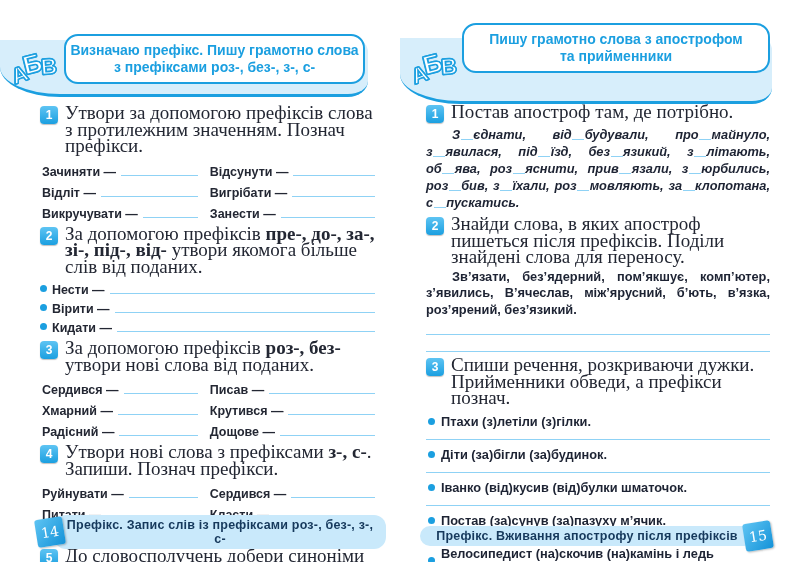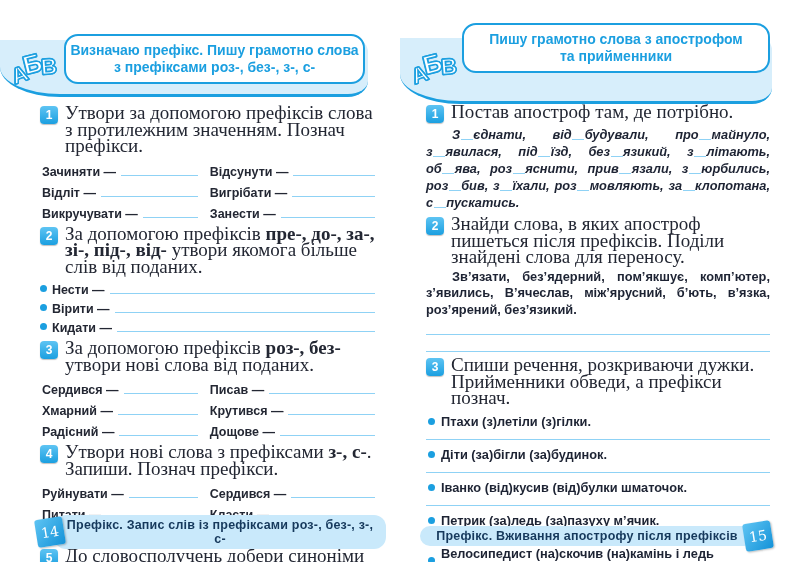--- a/index.html
+++ b/index.html
@@ -277,21 +277,21 @@
             <span>Діти (за)бігли (за)будинок.</span>
           </div>
         <div class="answer-line"></div>
         <div class="sent">
             <span class="dot"></span>
             <span>Іванко (від)кусив (від)булки шматочок.</span>
           </div>
         <div class="answer-line"></div>
         <div class="sent">
             <span class="dot"></span>
-            <span>Петрик (за)ледь (за)пазуху м’ячик.</span>
+            <span>Постав (за)сунув (за)пазуху м’ячик.</span>
           </div>
         <div class="answer-line"></div>
         <div class="sent">
             <span class="dot"></span>
             <span>Велосипедист (на)скочив (на)камінь і ледь втримався.</span>
           </div>
         <div class="answer-line"></div>
         <div class="sent">
             <span>Діти (з)їхали (з)гори на санчатах.</span>
           </div>

